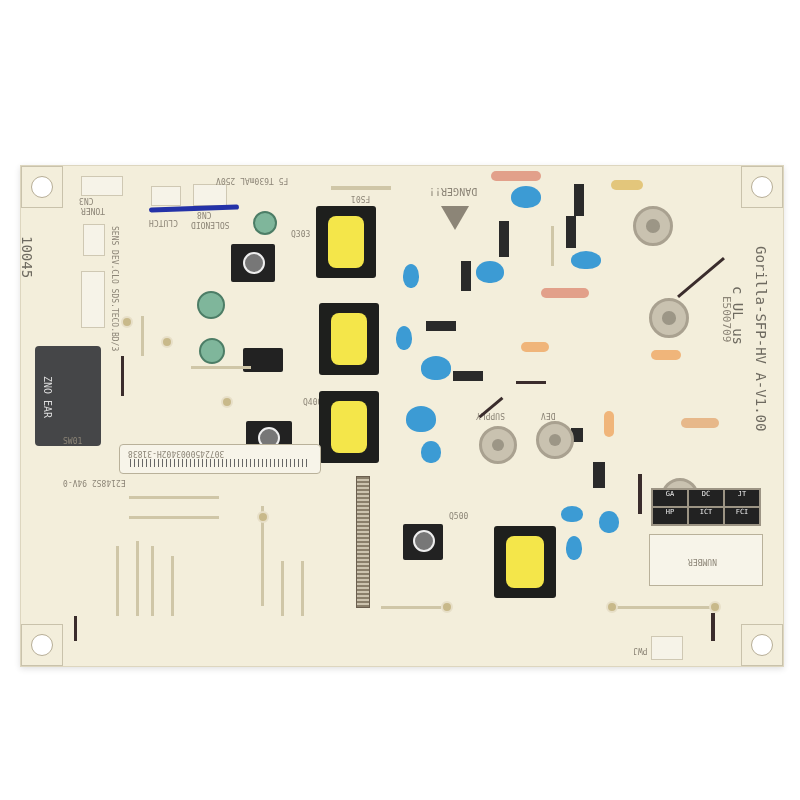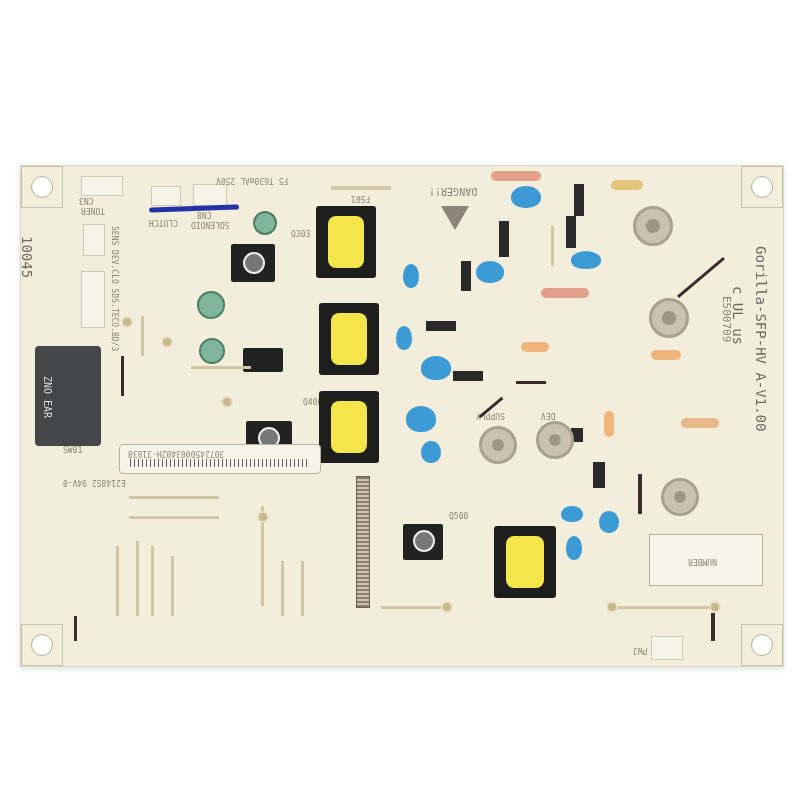--- a/index.html
+++ b/index.html
@@ -147,21 +147,21 @@
   <div class="mark" style="left:650px;top:110px;width:60px;height:3px;transform:rotate(-40deg);"></div>
   <div class="mark" style="left:495px;top:215px;width:30px;height:3px;"></div>
   <div class="mark" style="left:455px;top:240px;width:30px;height:3px;transform:rotate(-40deg);"></div>
   <div class="mark" style="left:100px;top:190px;width:3px;height:40px;"></div>
   <div class="mark" style="left:53px;top:450px;width:3px;height:25px;"></div>
   <div class="mark" style="left:690px;top:447px;width:4px;height:28px;"></div>
   <div class="mark" style="left:617px;top:308px;width:4px;height:40px;"></div>
 
   <div class="switch" style="left:14px;top:180px;width:66px;height:100px;"></div>
   <div class="silk rot90" style="left:32px;top:210px;color:#ddd;font-size:10px;">ZNO EAR</div>
-  <div class="silk" style="left:42px;top:280px;">SW01</div>
+  <div class="silk" style="left:42px;top:271px;">SW01</div>
 
   <div class="labelbox" style="left:98px;top:278px;width:200px;height:28px;">
     <div class="silk rot180" style="left:8px;top:4px;font-size:8px;">3072450003402H-31838</div>
     <div style="position:absolute;left:10px;top:14px;width:180px;height:8px;background:repeating-linear-gradient(90deg,#666 0 1px,transparent 1px 4px);"></div>
   </div>
   <div class="silk rot180" style="left:42px;top:312px;">E2148S2 94V-0</div>
 
   <div class="ribbon" style="left:335px;top:310px;width:12px;height:130px;"></div>
 
   <div class="jumper" style="left:108px;top:330px;width:90px;height:3px;"></div>
@@ -172,20 +172,28 @@
   <div class="jumper" style="left:115px;top:375px;width:3px;height:75px;"></div>
   <div class="jumper" style="left:130px;top:380px;width:3px;height:70px;"></div>
   <div class="jumper" style="left:150px;top:390px;width:3px;height:60px;"></div>
   <div class="jumper" style="left:240px;top:340px;width:3px;height:100px;"></div>
   <div class="jumper" style="left:260px;top:395px;width:3px;height:55px;"></div>
   <div class="jumper" style="left:280px;top:395px;width:3px;height:55px;"></div>
   <div class="jumper" style="left:360px;top:440px;width:60px;height:3px;"></div>
   <div class="jumper" style="left:590px;top:440px;width:100px;height:3px;"></div>
   <div class="jumper" style="left:530px;top:60px;width:3px;height:40px;"></div>
 
+  <div class="table-grid" style="left:630px;top:322px;width:108px;height:36px;">
+    <span class="dark">GA</span>
+    <span class="dark">DC</span>
+    <span class="dark">JT</span>
+    <span class="dark">HP</span>
+    <span class="dark">ICT</span>
+    <span class="dark">FCI</span>
+  </div>
 
   <div class="labelbox" style="left:628px;top:368px;width:112px;height:50px;border-radius:0;">
     <div class="silk rot180" style="left:38px;top:22px;">NUMBER</div>
   </div>
 
   <div class="conn" style="left:630px;top:470px;width:30px;height:22px;"></div>
   <div class="silk rot180" style="left:612px;top:480px;">PWJ</div>
 
   <div class="pad" style="left:100px;top:150px;"></div>
   <div class="pad" style="left:140px;top:170px;"></div>

